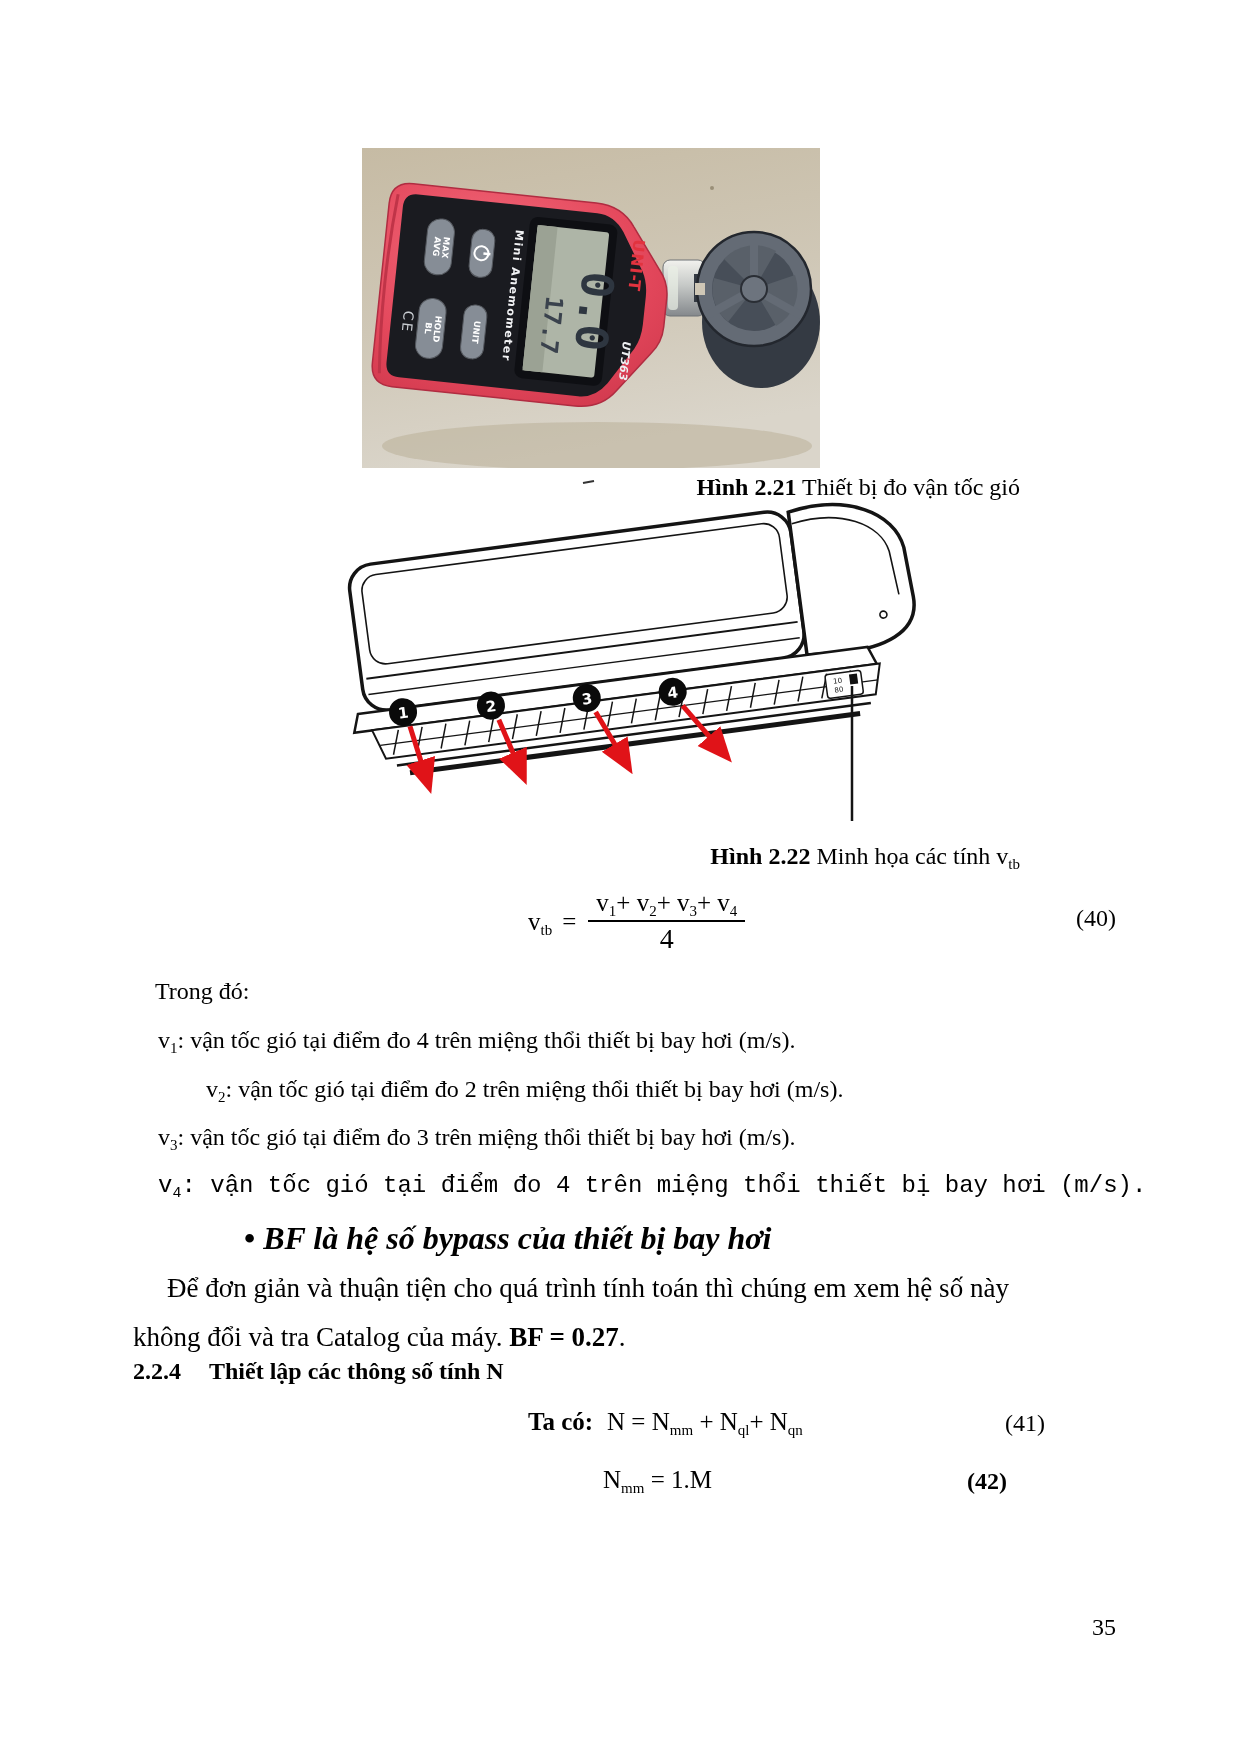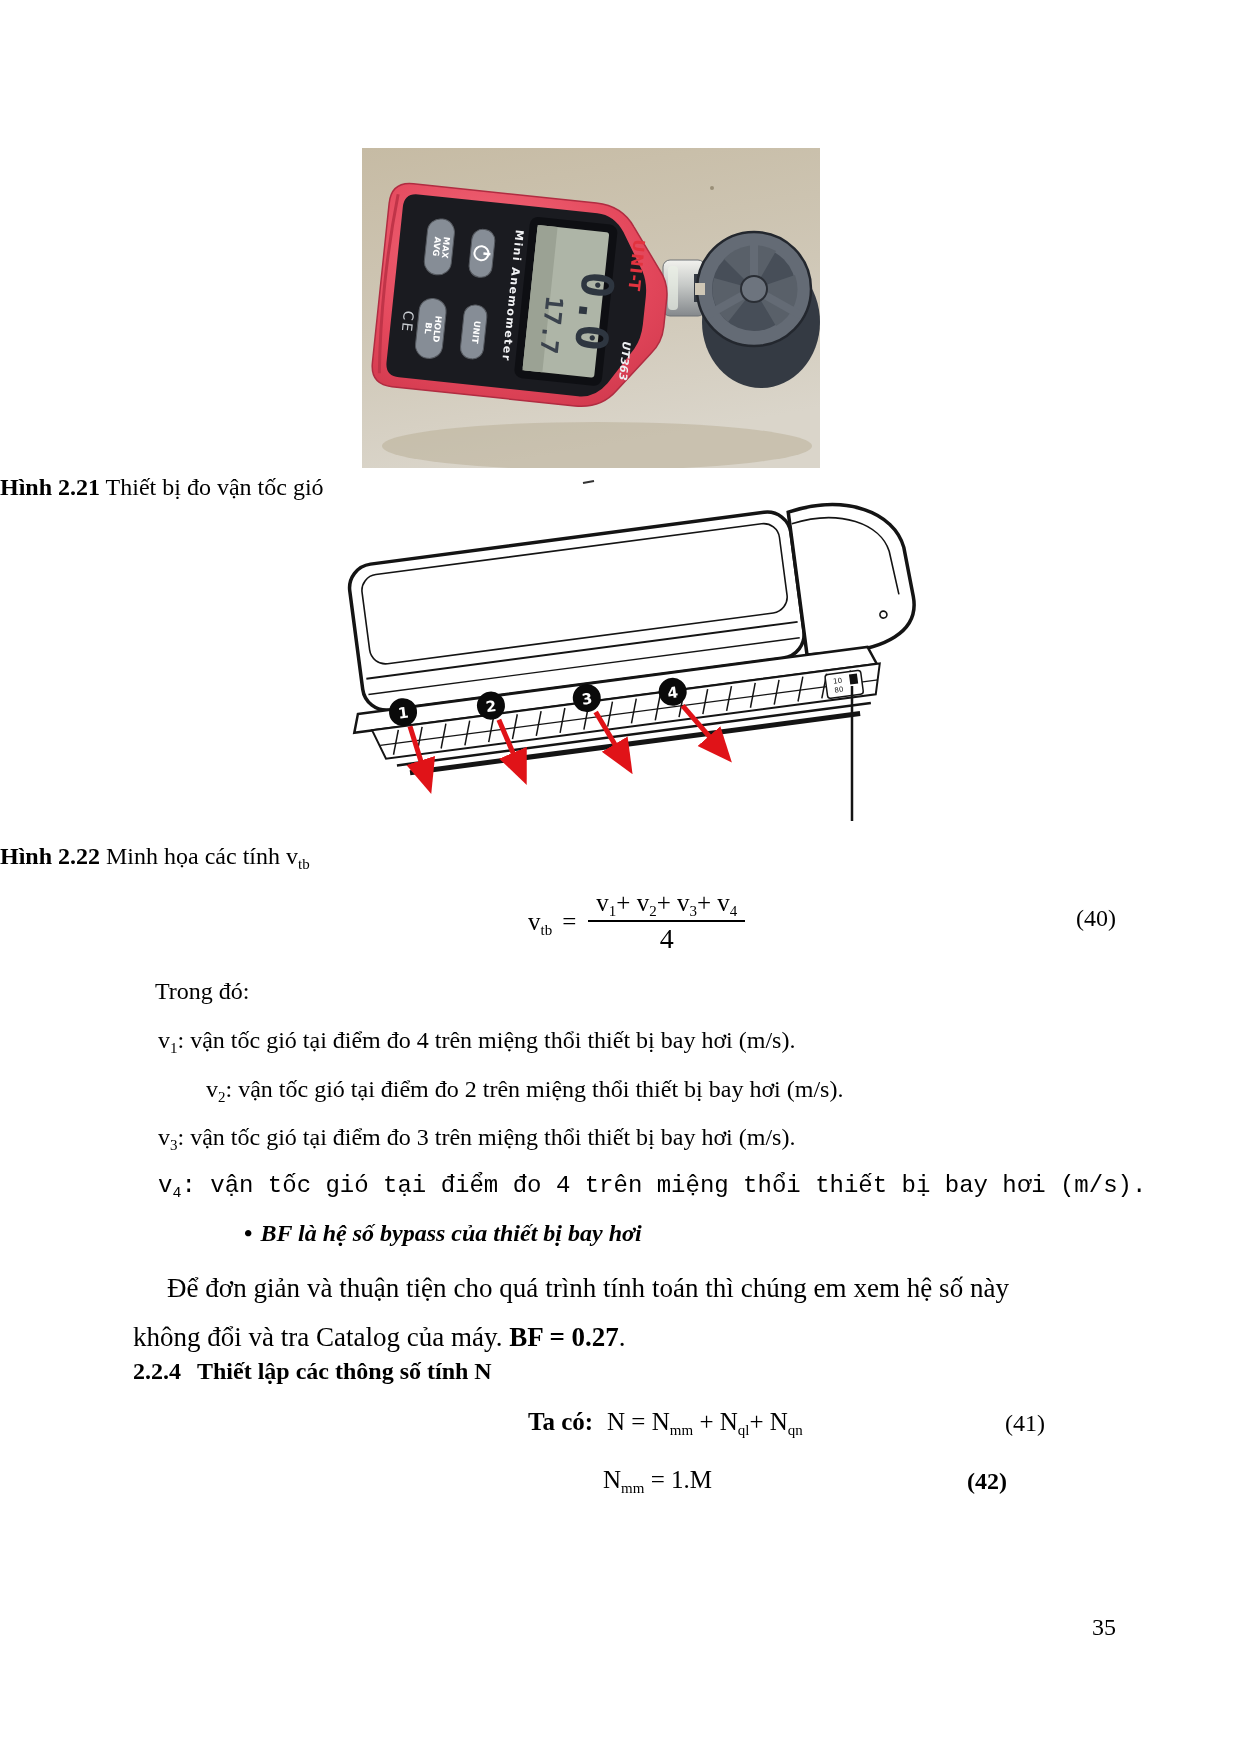--- a/index.html
+++ b/index.html
@@ -3,47 +3,47 @@
 <meta charset="utf-8">
 <style>
   html,body { margin:0; padding:0; background:#ffffff; }
   .page {
     position:relative; width:1240px; height:1754px; background:#ffffff;
     font-family:"Liberation Serif","DejaVu Serif",serif; color:#000;
     overflow:hidden;
   }
   .abs { position:absolute; }
   .photo { left:362px; top:148px; width:458px; height:320px; }
-  .caption { left:0; top:474px; width:1020px; text-align:left; font-size:24px; }
+  .caption { left:0; top:474px; width:1020px; text-align:right; font-size:24px; }
   .caption2 { top:843px; }
   .cap-bold { font-weight:bold; }
   .acfig { left:320px; top:476px; width:620px; height:360px; }
   sub.sm { font-size:15px; vertical-align:-5px; line-height:0; }
   .eq40 { left:528px; top:889px; display:flex; align-items:center; font-size:25px; }
   .eq40 .frac { display:inline-flex; flex-direction:column; align-items:center; margin-left:12px; }
   .eq40 .num { padding:0 8px 3px 8px; border-bottom:2.5px solid #000; white-space:nowrap; }
   .eq40 .den { font-size:28px; margin-top:1px; }
   .eqnum { font-size:24px; }
   .n40 { left:1076px; top:905px; }
   .n41 { left:1005px; top:1410px; }
   .n42 { left:967px; top:1468px;font-weight:bold; }
   .bodyline { font-size:24px; white-space:nowrap;text-align:center; }
   .intro { left:155px; top:978px; }
   .v0 { left:158px; top:1027px; }
   .v1 { left:158px; top:1076px;margin-left:48px; }
   .v2 { left:158px; top:1124px; }
   .v3 { left:158px; top:1172px;font-family:Liberation Mono, monospace; }
-  .bullet { left:244px; top:1220px; font-size:24px; }
+  .bullet { left:244px; top:1220px; font-size:32px; }
   .bullet .bt { font-weight:bold; font-style:italic; }
   .bullet .mark { font-weight:bold; margin-right:8px; }
   .para { left:133px; top:1264px; width:876px; font-size:27px; line-height:49px;
           text-align:justify; text-indent:34px; }
   .para b { font-weight:bold; }
   .heading { left:133px; top:1358px; font-size:24px; font-weight:bold; }
-  .heading .hnum { margin-right:16px; }
+  .heading .hnum { margin-right:28px; }
   .eqline { display:flex; align-items:baseline; font-size:25px; white-space:nowrap; }
   .eq41 { left:528px; top:1408px; }
   .eq42 { left:603px; top:1466px; }
   .eqline .pref { font-weight:bold; margin-right:14px; }
   .pageno { left:1092px; top:1614px; font-size:24px; }
   svg text { user-select:none; }
 </style>
 </head>
 <body>
 

